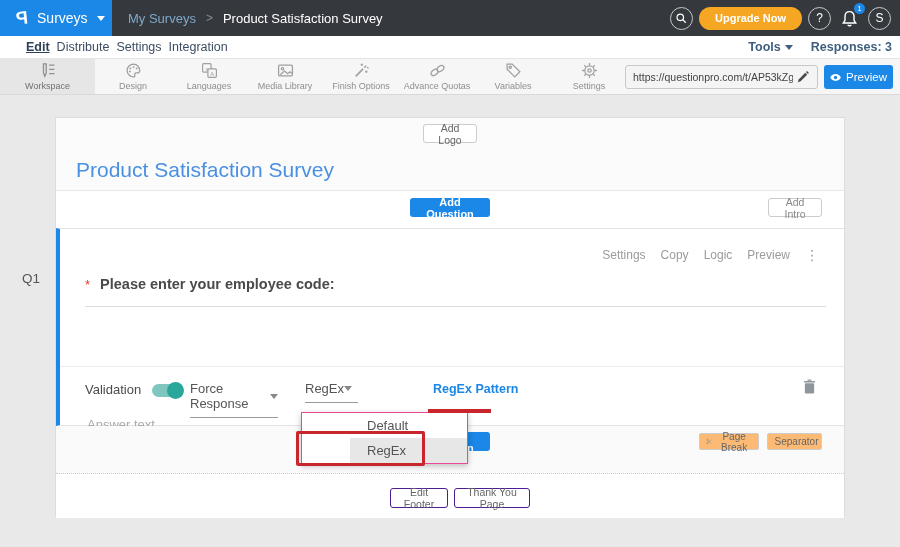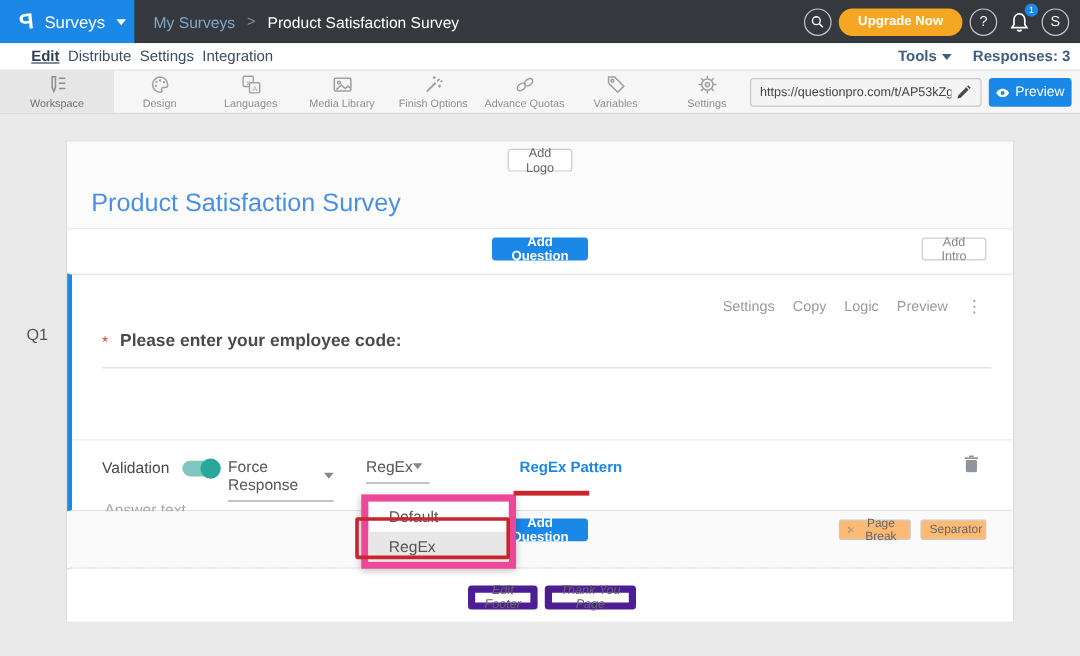--- a/index.html
+++ b/index.html
@@ -78,26 +78,26 @@
 
   
   .strip{position:absolute;left:0;top:308px;width:100%;height:48px;background:#fafafa;border-bottom:1px dotted #ccc;box-sizing:border-box;}
   .add-q-bottom{position:absolute;left:0;right:0;margin:0 auto;top:6px;width:80px;height:19px;z-index:1;}
   .mini-btn{position:absolute;top:7px;height:17px;background:#fdba74;border:1px solid #ccc;border-radius:2px;font-size:10px;color:#666;display:flex;align-items:center;justify-content:center;gap:4px;cursor:pointer;font-family:"Liberation Sans",sans-serif;}
   .page-break-btn{right:85px;width:60px;}
   .separator-btn{right:22px;width:55px;}
 
   
   .footer-row{position:absolute;left:0;top:356px;width:100%;height:44px;background:#fff;}
-  .footer-btn{position:absolute;top:14px;height:20px;background:#fff;border:6px solid #4c1d95;border-radius:3px;font-size:10.5px;color:#666;display:flex;align-items:center;justify-content:center;cursor:pointer;font-family:"Liberation Sans",sans-serif;font-style:italic;}
+  .footer-btn{position:absolute;top:14px;height:20px;background:#fff;border:1px solid #4c1d95;border-radius:3px;font-size:10.5px;color:#666;display:flex;align-items:center;justify-content:center;cursor:pointer;font-family:"Liberation Sans",sans-serif;}
   .edit-footer-btn{left:334px;width:58px;}
   .thankyou-btn{left:398px;width:76px;}
 
   
-  .menu{position:absolute;left:245px;top:294px;width:117px;background:#fff;border:6px solid #ec4899;box-shadow:0 2px 6px rgba(0,0,0,.25);z-index:5;}
+  .menu{position:absolute;left:245px;top:294px;width:117px;background:#fff;border:1px solid #ec4899;box-shadow:0 2px 6px rgba(0,0,0,.25);z-index:5;padding-left:48px;}
   .menu-item{height:25px;line-height:25px;padding-left:17px;font-size:13px;color:#555;cursor:pointer;}
   .menu-item.hover{background:#e7e7e7;}
   .anno-box{position:absolute;left:240px;top:313px;width:123px;height:29px;border:3px solid #C9252C;border-radius:2px;z-index:6;pointer-events:none;}
   .anno-underline{position:absolute;left:372px;top:291px;width:63px;height:4px;background:#C9252C;z-index:6;pointer-events:none;}
 </style>
 </head>
 <body>
 
 <div class="stage">
 

